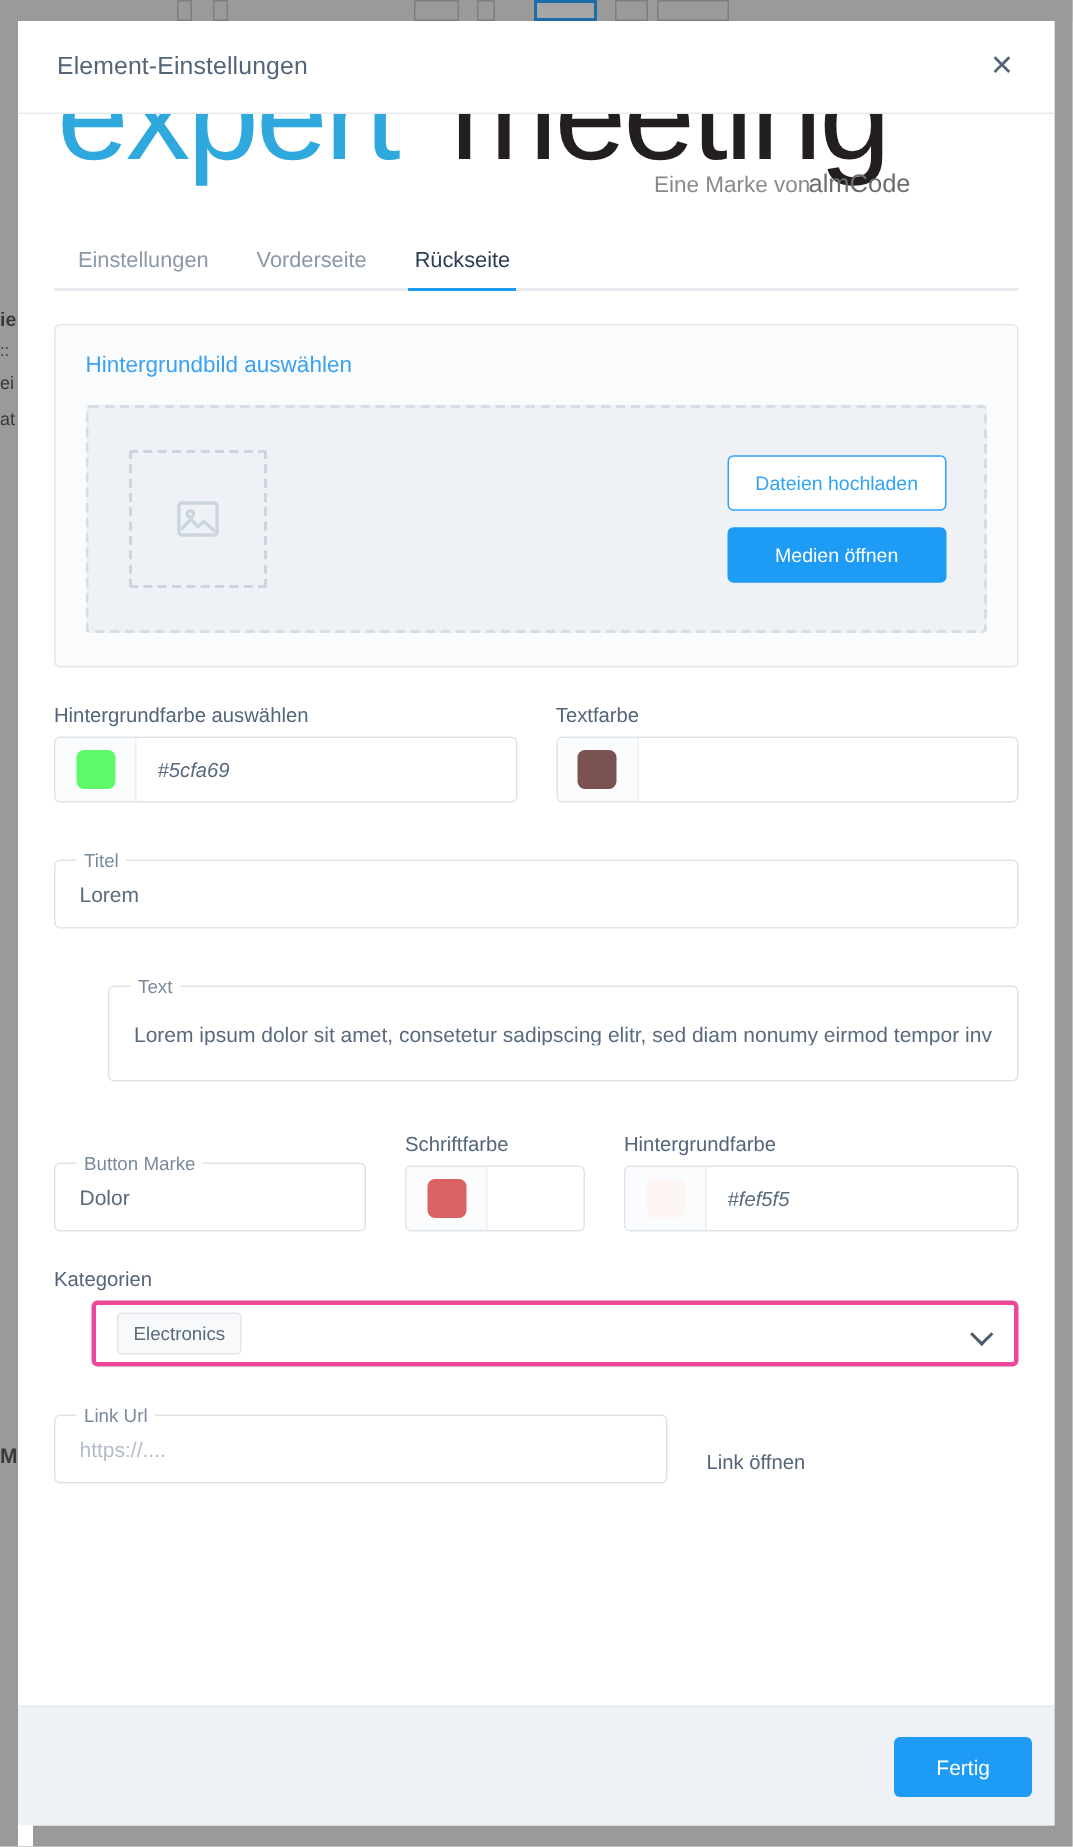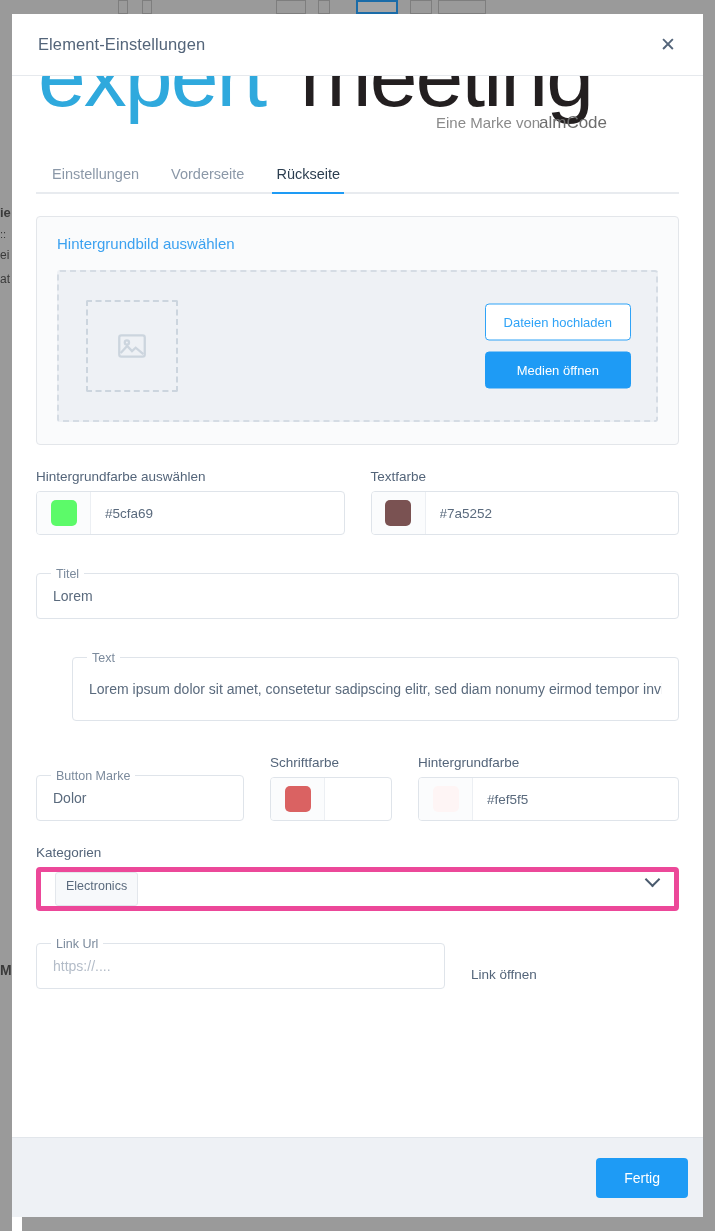--- a/index.html
+++ b/index.html
@@ -264,20 +264,21 @@
   }
   .color-hex {
     flex: 1 1 auto;
     border: none;
     outline: none;
     font-family: "Liberation Sans", sans-serif;
     font-size: 13.5px;
     color: #5a6a7d;
     padding: 0 14px;
     background: transparent;
+    font-style: italic;
   }
 
   
   .outlined {
     position: relative;
     border: 1px solid #dfe4ea;
     border-radius: 4px;
     height: 46px;
     background: #fff;
     display: flex;
@@ -297,27 +298,29 @@
     width: 100%;
     padding: 0 16px;
     font-family: "Liberation Sans", sans-serif;
     font-size: 14px;
     color: #5a6a7d;
   }
   .outlined > input::placeholder { color: #b3bcc8; }
 
   
   .chip-select {
-    border: 5px solid #ec4899;
+    border: 3px solid #ec4899;
     border-radius: 4px;
     height: 44px;
     background: #fff;
     display: flex;
+    align-items: center;
     padding: 0 14px;
     position: relative;
+    margin-left: 25px;
   }
   .chip {
     border: 1px solid #e3e7ec;
     background: #f7f9fb;
     border-radius: 3px;
     font-size: 12.5px;
     color: #5a6a7d;
     padding: 6px 10px;
     cursor: pointer;
   }
@@ -465,21 +468,20 @@
             </div>
             <input class="color-hex" id="hex-bg" type="text" readonly="" value="#5cfa69" style="">
           </div>
         </div>
         <div style="flex:1 1 0;">
           <span class="field-label">Textfarbe</span>
           <div class="color-ctrl">
             <div class="color-swatch-cell">
               <div class="color-swatch" id="sw-text" style="background: rgb(122, 82, 82);"></div>
             </div>
-            <input class="color-hex" id="hex-text" type="text" readonly="" value="#7a5252" style="">
           </div>
         </div>
       </div>
 
       <div class="outlined" style="margin-top:38px;justify-content:center;">
         <span class="legend">Titel</span>
         <input type="text" value="Lorem" style="">
       </div>
 
       <div class="outlined" style="margin-top:38px;height:64px;margin-left:36px;">

